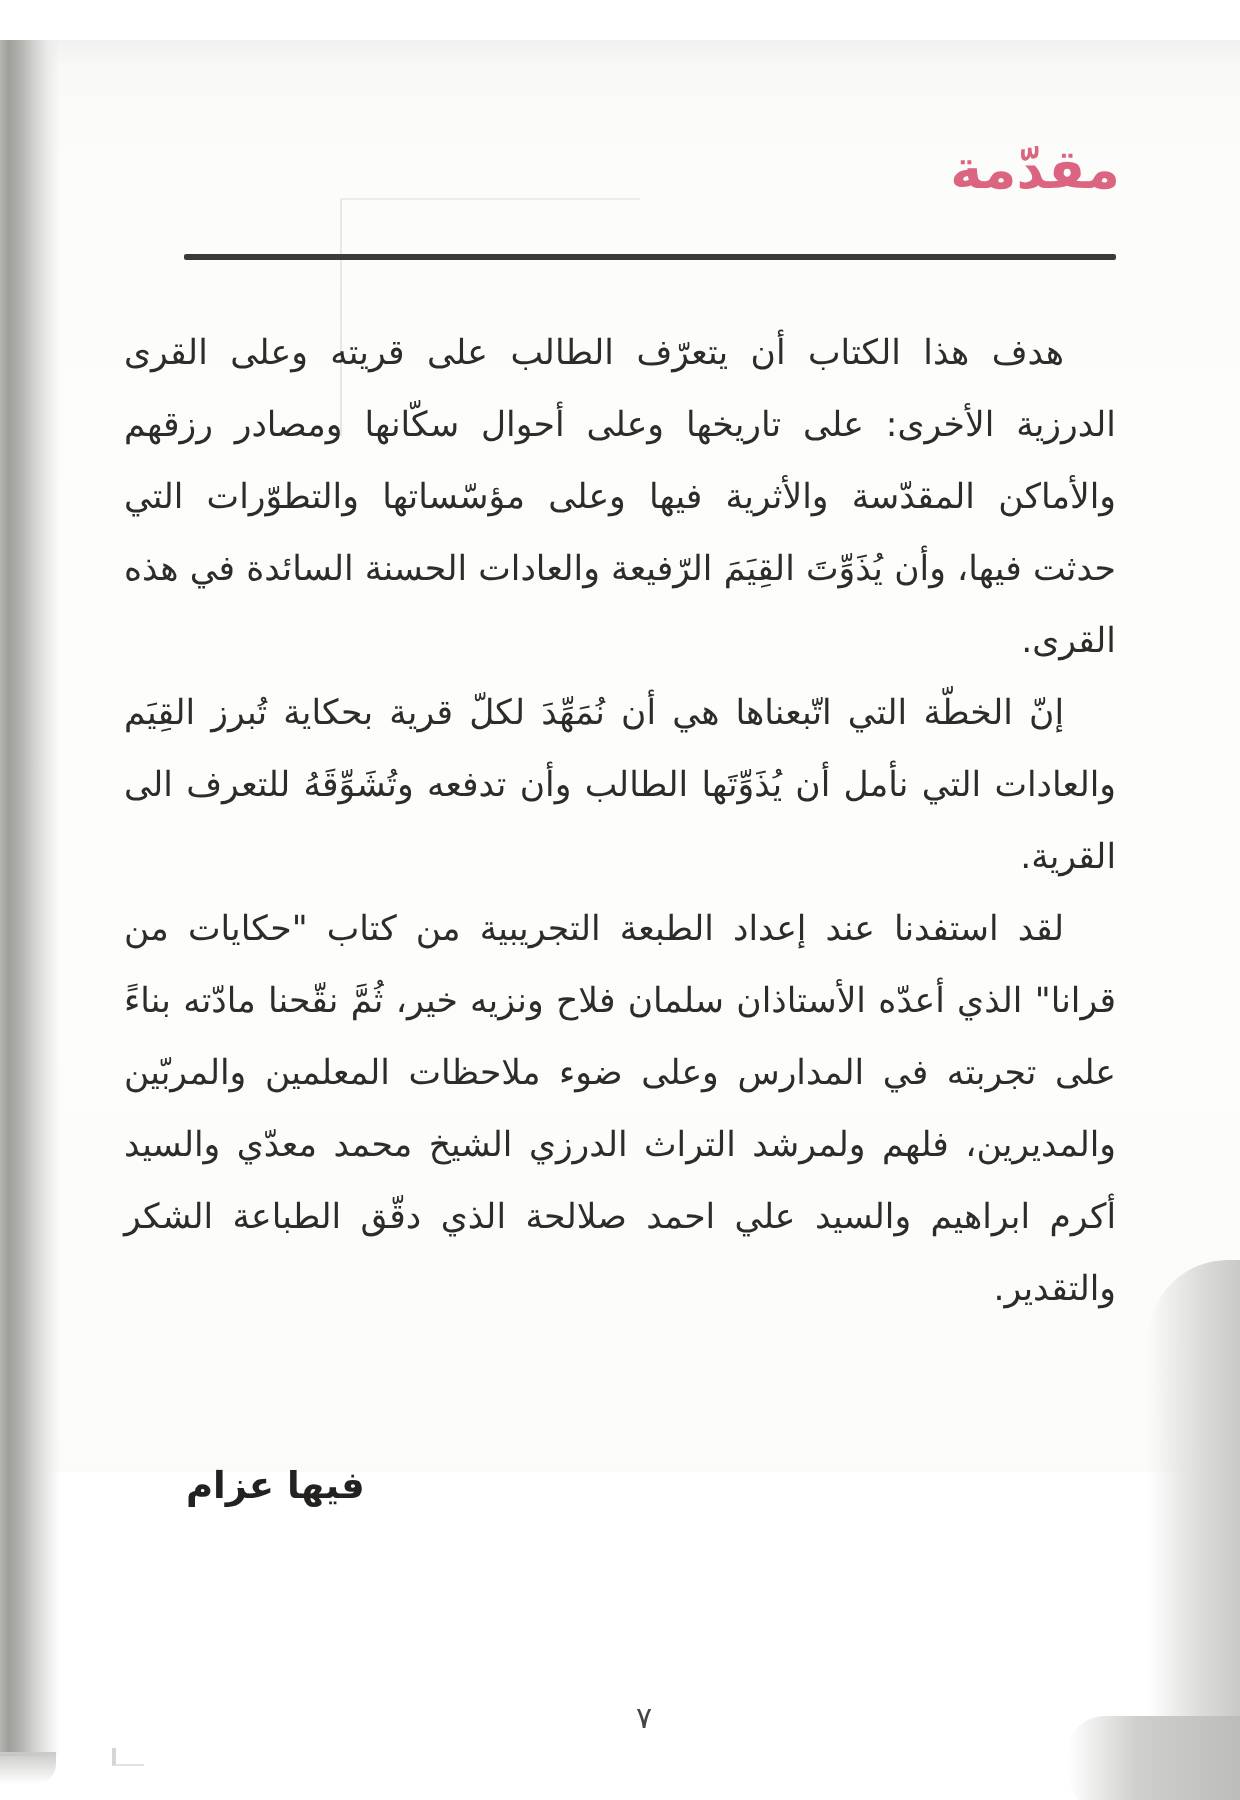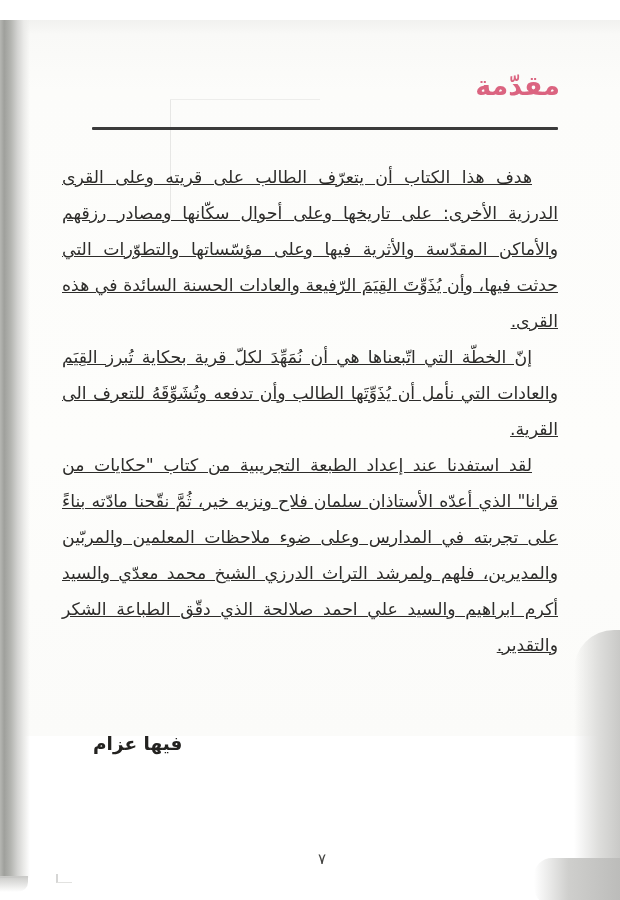--- a/index.html
+++ b/index.html
@@ -96,21 +96,20 @@
   }
   .preface-text {
     position: absolute;
     top: 139px; right: 62px;
     width: 496px;
     direction: rtl;
     text-align: justify;
     font-size: 17.3px;
     line-height: 36px;
     color: #2d2c2a;
-    text-decoration: underline;
   }
   .preface-text p {
     margin: 0;
     text-indent: 26px;
   }
   .authors-signature {
     position: absolute;
     left: 93px; top: 713px;
     direction: rtl;
     display: flex;

